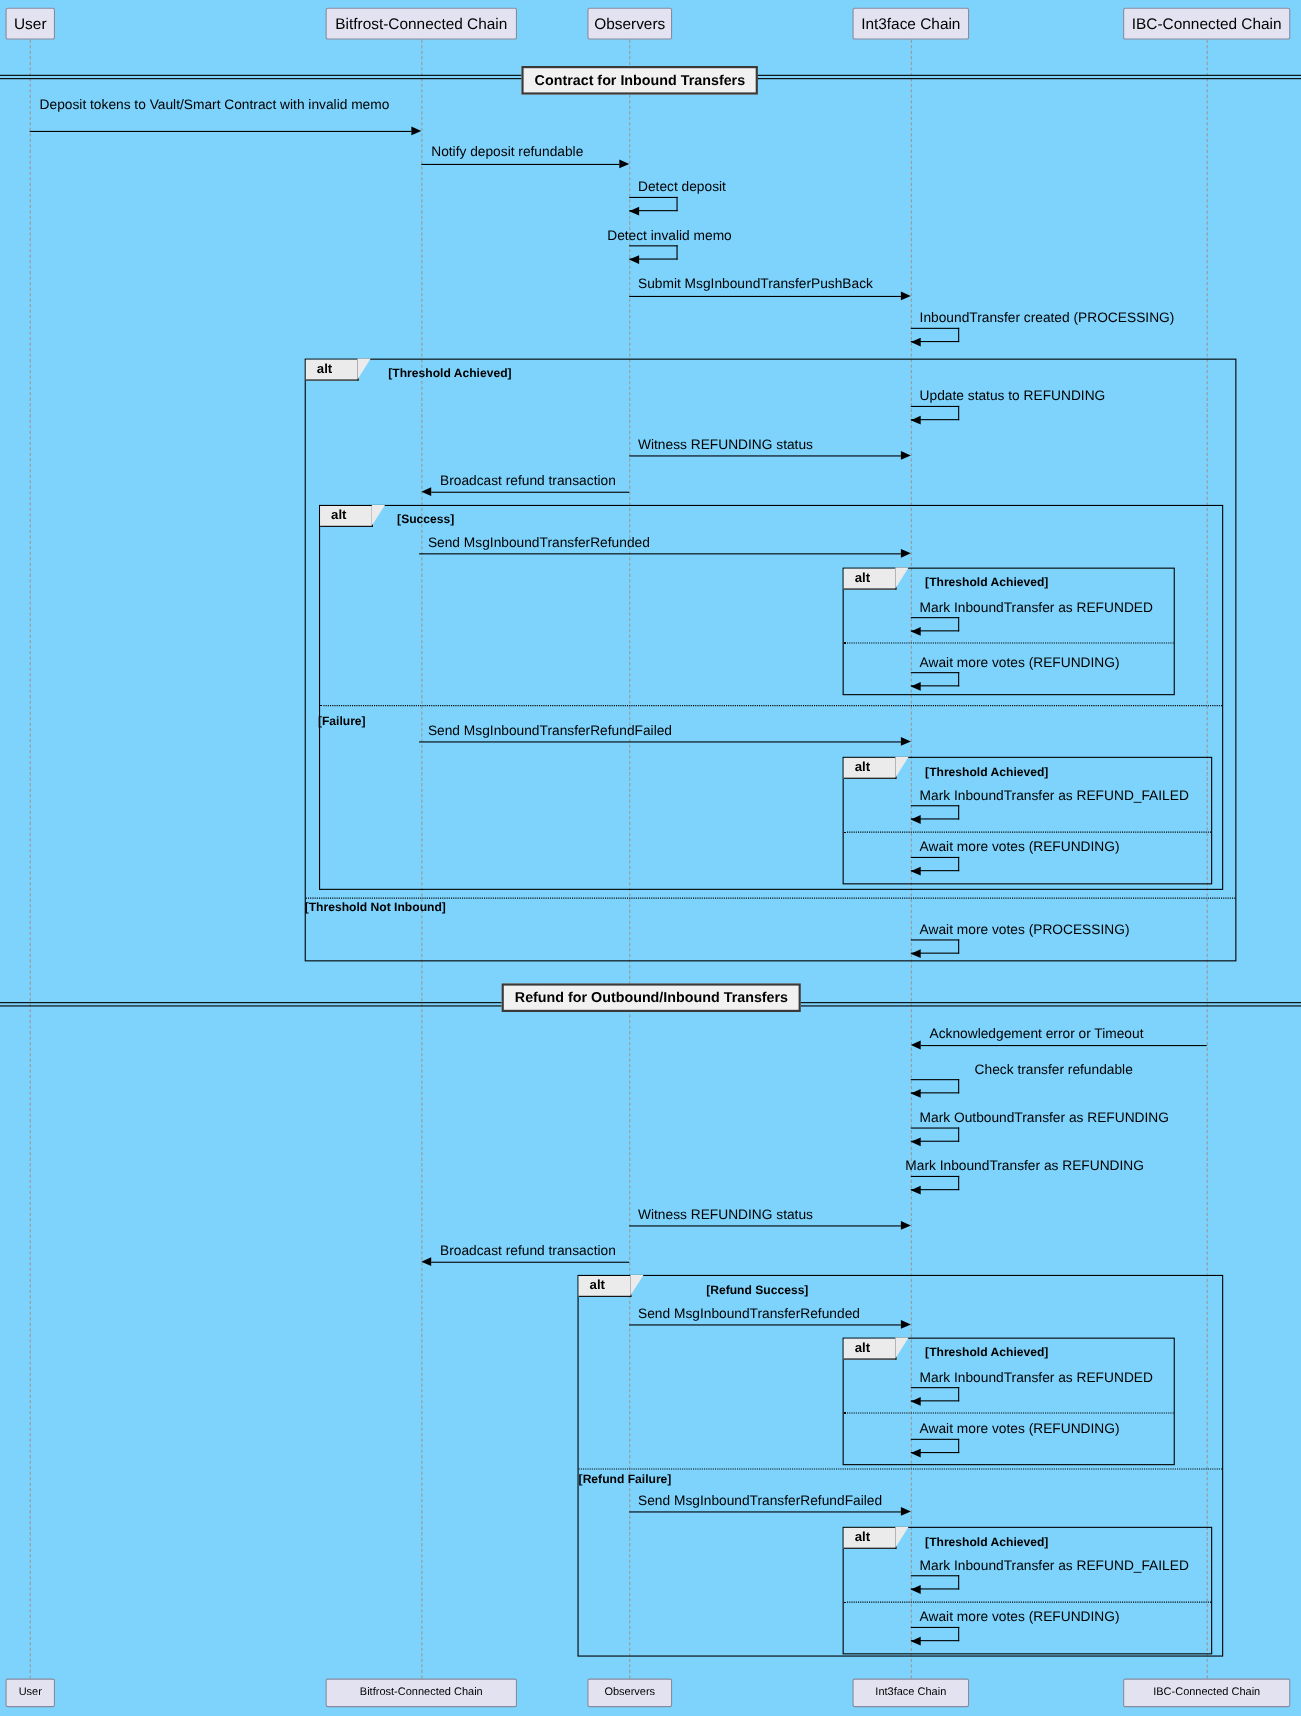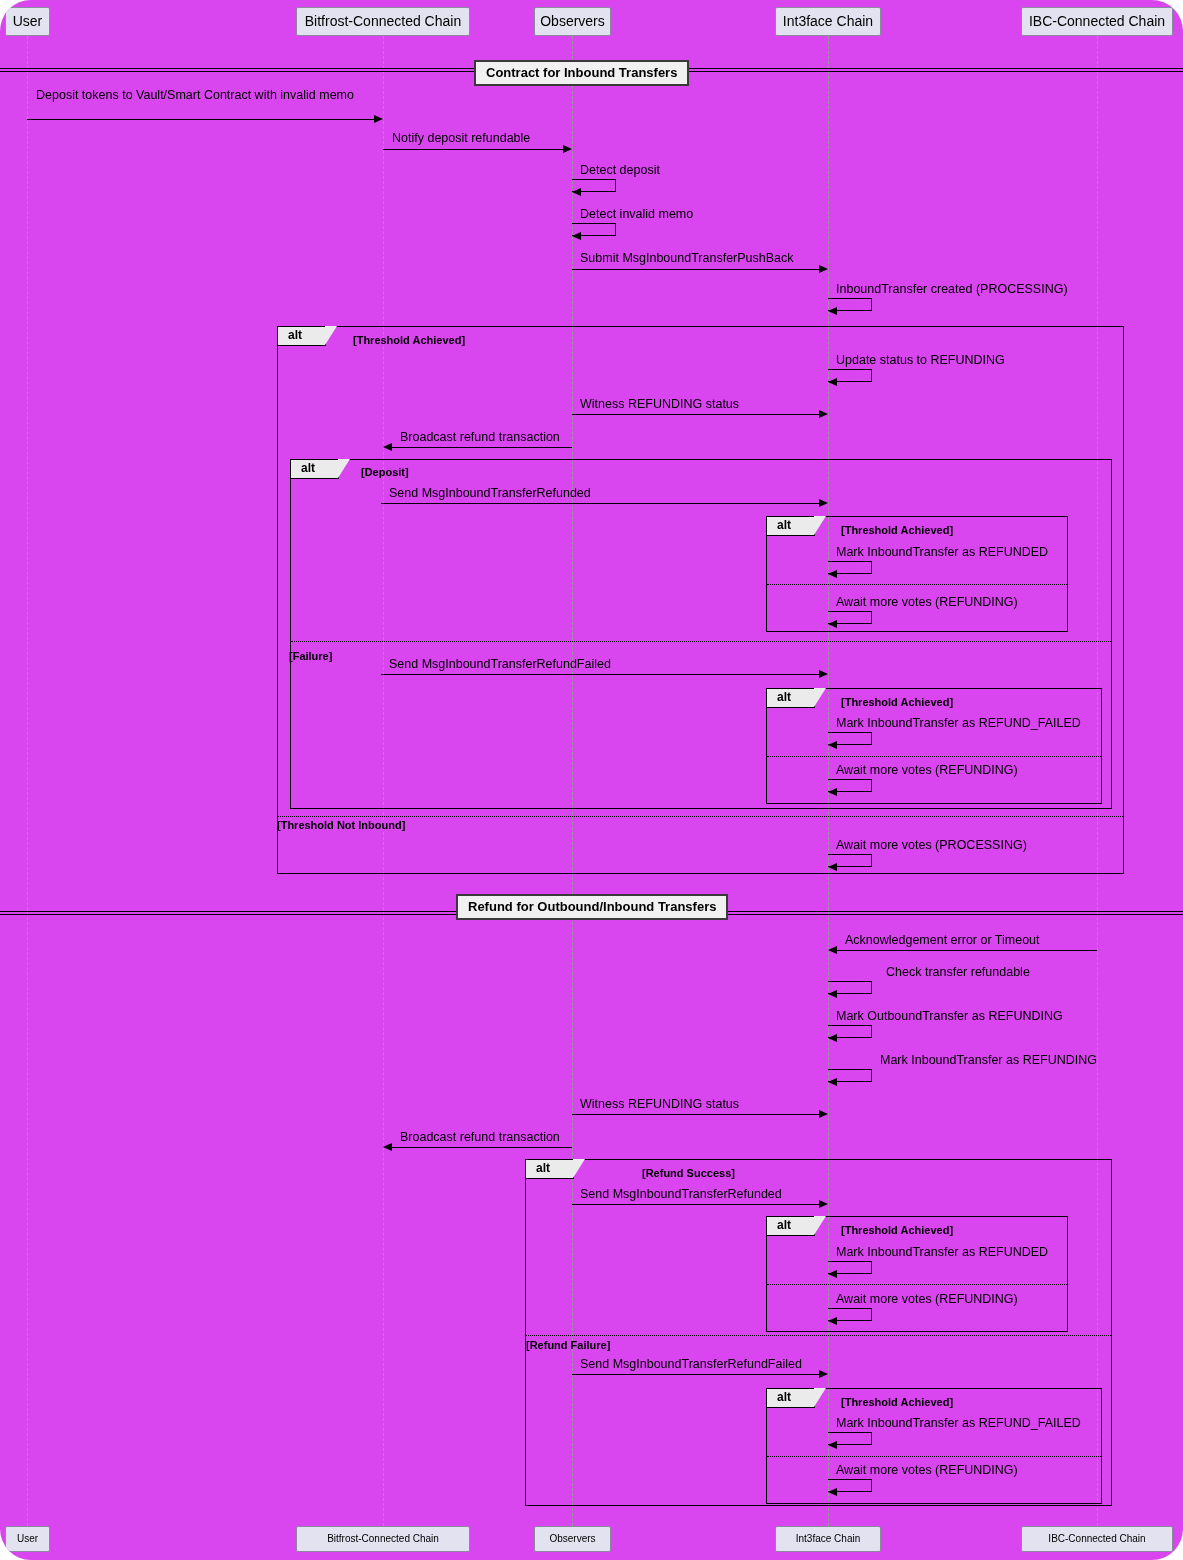--- a/index.html
+++ b/index.html
@@ -1,17 +1,17 @@
 <!DOCTYPE html>
 <html><head>
 <meta charset="utf-8">
 <style>
   html,body{margin:0;padding:0;background:#ffffff;}
   body{font-family:"Liberation Sans",sans-serif;}
-  #stage{position:relative;width:1183px;height:1560px;background:#d946ef;overflow:hidden;border-radius:31px;}
+  #stage{position:relative;width:1183px;height:1560px;background:#7dd3fc;overflow:hidden;}
 
   
   .participant{
     position:absolute;
     background:#e2e2f0;
     border:1px solid #8a8a9e;
     border-radius:2px;
     color:#000;
     font-size:14px;
     text-align:center;
@@ -153,21 +153,21 @@
   <div class="arrow-r" style="left:374px;top:115px;"></div>
 
   <div class="msg-label" style="left:392px;top:131px;">Notify deposit refundable</div>
   <div class="msg-line" style="left:383px;top:149px;width:180px;"></div>
   <div class="arrow-r" style="left:563px;top:145px;"></div>
 
   <div class="msg-label" style="left:580px;top:163px;">Detect deposit</div>
   <div class="self-box" style="left:572px;top:179px;"></div>
   <div class="arrow-l" style="left:572px;top:188px;"></div>
 
-  <div class="msg-label" style="left:580px;top:207px;">Detect invalid memo</div>
+  <div class="msg-label" style="left:552px;top:207px;">Detect invalid memo</div>
   <div class="self-box" style="left:572px;top:223px;"></div>
   <div class="arrow-l" style="left:572px;top:232px;"></div>
 
   <div class="msg-label" style="left:580px;top:251px;">Submit MsgInboundTransferPushBack</div>
   <div class="msg-line" style="left:572px;top:269px;width:247px;"></div>
   <div class="arrow-r" style="left:819px;top:265px;"></div>
 
   <div class="msg-label" style="left:836px;top:282px;">InboundTransfer created (PROCESSING)</div>
   <div class="self-box" style="left:828px;top:298px;"></div>
   <div class="arrow-l" style="left:828px;top:307px;"></div>
@@ -183,21 +183,21 @@
   <div class="msg-label" style="left:580px;top:397px;">Witness REFUNDING status</div>
   <div class="msg-line" style="left:572px;top:414px;width:247px;"></div>
   <div class="arrow-r" style="left:819px;top:410px;"></div>
 
   <div class="msg-label" style="left:400px;top:430px;">Broadcast refund transaction</div>
   <div class="msg-line" style="left:392px;top:447px;width:180px;"></div>
   <div class="arrow-l" style="left:383px;top:443px;"></div>
 
   <div class="frame" style="left:290px;top:459px;width:822px;height:350px;"></div>
   <div class="frame-tab" style="left:291px;top:460px;">alt</div>
-  <div class="frame-cond" style="left:361px;top:466px;">[Deposit]</div>
+  <div class="frame-cond" style="left:361px;top:466px;">[Success]</div>
 
   <div class="msg-label" style="left:389px;top:486px;">Send MsgInboundTransferRefunded</div>
   <div class="msg-line" style="left:381px;top:503px;width:438px;"></div>
   <div class="arrow-r" style="left:819px;top:499px;"></div>
 
   <div class="frame" style="left:766px;top:516px;width:302px;height:116px;"></div>
   <div class="frame-tab" style="left:767px;top:517px;">alt</div>
   <div class="frame-cond" style="left:841px;top:524px;">[Threshold Achieved]</div>
 
   <div class="msg-label" style="left:836px;top:545px;">Mark InboundTransfer as REFUNDED</div>
@@ -246,21 +246,21 @@
   <div class="arrow-l" style="left:828px;top:946px;"></div>
 
   <div class="msg-label" style="left:886px;top:965px;">Check transfer refundable</div>
   <div class="self-box" style="left:828px;top:981px;"></div>
   <div class="arrow-l" style="left:828px;top:990px;"></div>
 
   <div class="msg-label" style="left:836px;top:1009px;">Mark OutboundTransfer as REFUNDING</div>
   <div class="self-box" style="left:828px;top:1025px;"></div>
   <div class="arrow-l" style="left:828px;top:1034px;"></div>
 
-  <div class="msg-label" style="left:880px;top:1053px;">Mark InboundTransfer as REFUNDING</div>
+  <div class="msg-label" style="left:823px;top:1053px;">Mark InboundTransfer as REFUNDING</div>
   <div class="self-box" style="left:828px;top:1069px;"></div>
   <div class="arrow-l" style="left:828px;top:1078px;"></div>
 
   <div class="msg-label" style="left:580px;top:1097px;">Witness REFUNDING status</div>
   <div class="msg-line" style="left:572px;top:1114px;width:247px;"></div>
   <div class="arrow-r" style="left:819px;top:1110px;"></div>
 
   <div class="msg-label" style="left:400px;top:1130px;">Broadcast refund transaction</div>
   <div class="msg-line" style="left:392px;top:1147px;width:180px;"></div>
   <div class="arrow-l" style="left:383px;top:1143px;"></div>

